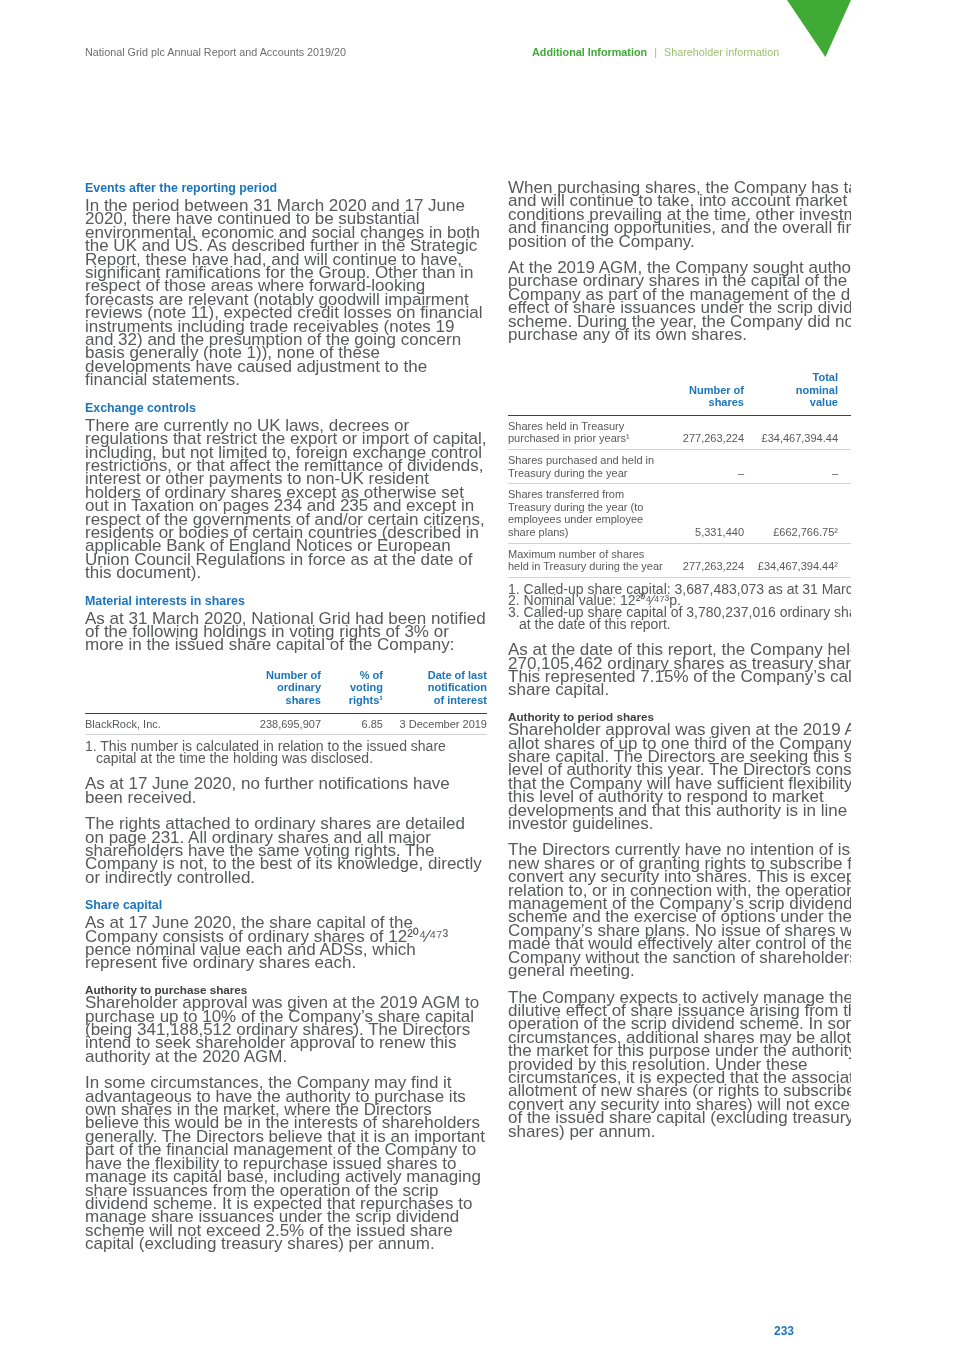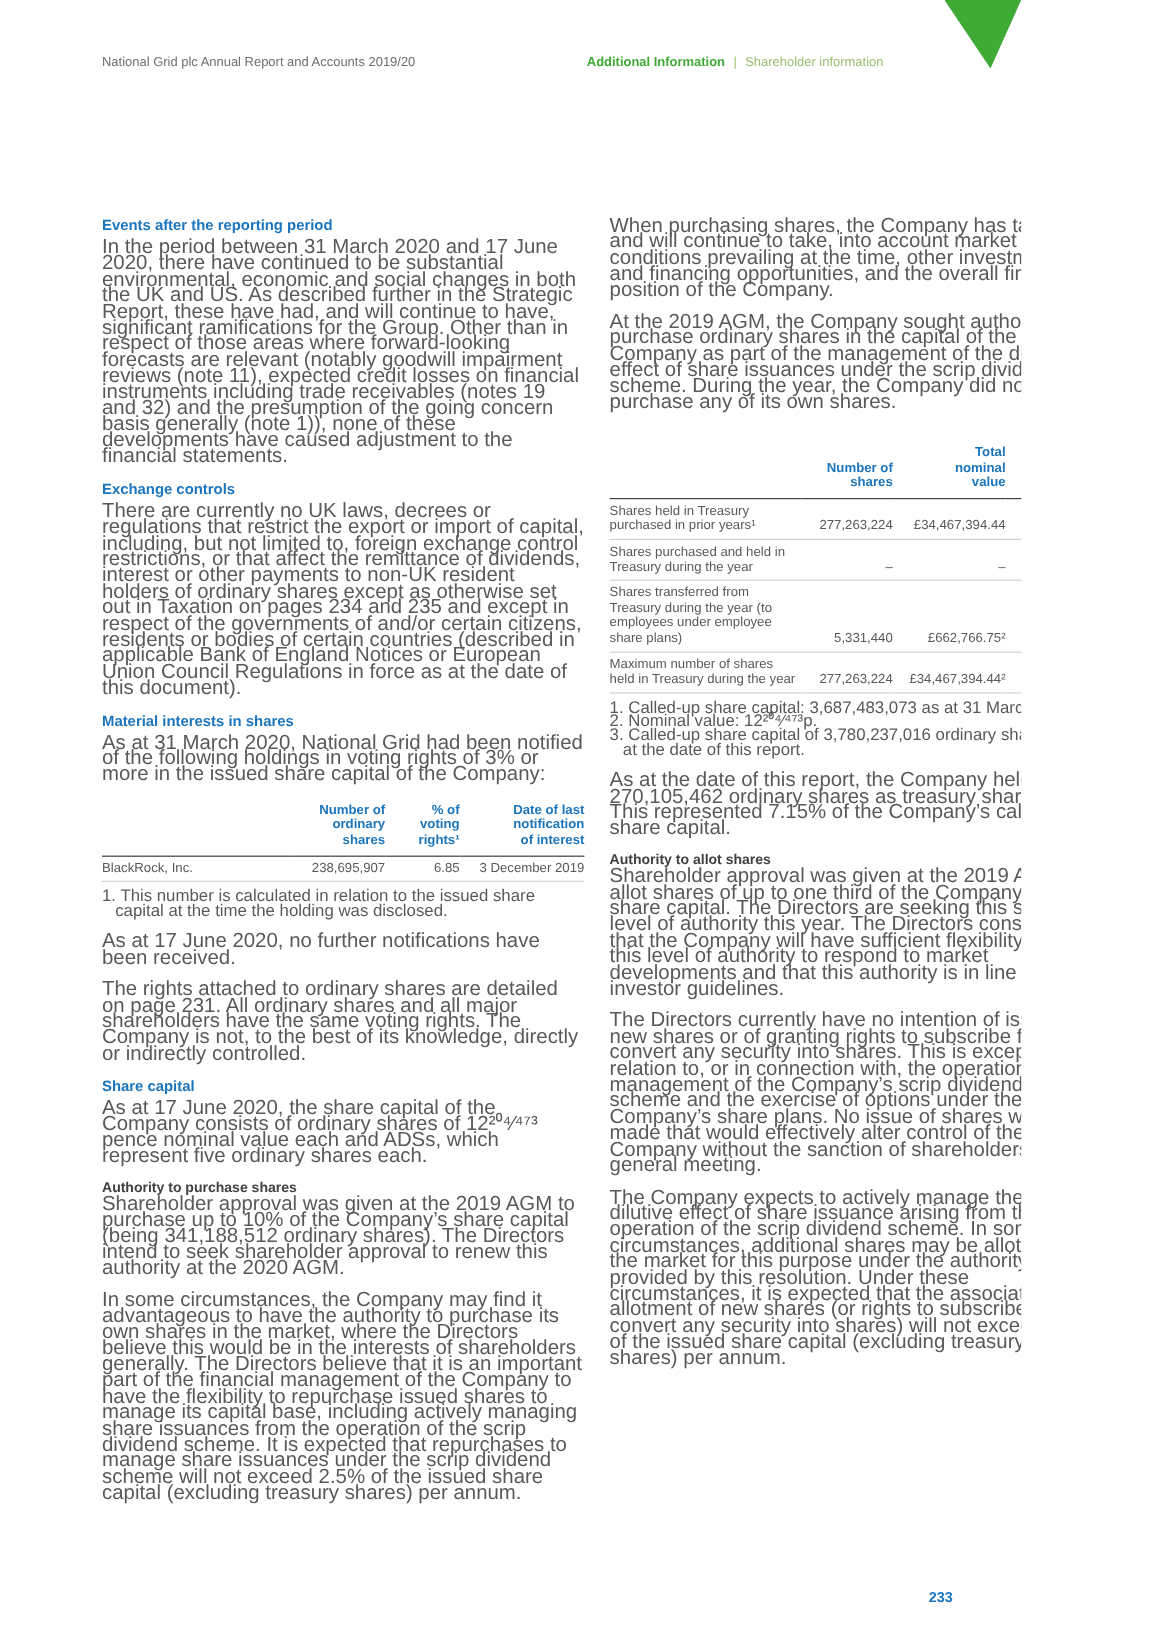--- a/index.html
+++ b/index.html
@@ -1,20 +1,20 @@
 <!DOCTYPE html>
 <html style="--heading-blue: #1b75bc; --accent-green: #3faa35; --subsection-green: #9cbe71; --body-gray: #58595b; --rule-dark: #414042; --rule-light: #d1d3d4;"><head>
 <meta charset="utf-8">
 <style>
   html,body{margin:0;padding:0;background:#ffffff;}
   .page{position:relative;width:851px;height:1365px;background:#fff;font-family:"Liberation Sans",sans-serif;color:var(--body-gray,#58595b);overflow:hidden;}
   .corner-triangle{position:absolute;top:0;right:0;width:64px;height:57px;background:var(--accent-green,#3faa35);clip-path:polygon(0 0,100% 0,60% 100%);}
   .page-header{position:absolute;top:46px;left:85px;width:822px;font-size:10.8px;line-height:12px;}
   .report-title{position:absolute;left:0;top:0;color:#6d6e71;}
-  .section-crumb{position:absolute;left:404px;top:0;white-space:nowrap;}
+  .section-crumb{position:absolute;left:447px;top:0;white-space:nowrap;}
   .crumb-section{color:var(--accent-green,#3faa35);font-weight:bold;}
   .crumb-sep{color:var(--subsection-green,#9cbe71);margin:0 4px;}
   .crumb-sub{color:var(--subsection-green,#9cbe71);}
   .col{position:absolute;top:181px;}
   .col-left{left:85px;width:402px;}
   .col-right{left:508px;width:398px;}
   .h-blue{font-size:12.4px;line-height:14px;font-weight:bold;color:var(--heading-blue,#1b75bc);margin:14px 0 4px;}
   .h-blue.first{margin-top:0;}
   .h-black{font-size:11.7px;line-height:13.4px;font-weight:bold;color:#414042;margin:13px 0 0;}
   p.body{font-size:17px;line-height:13.4px;margin:0 0 13px;}
@@ -154,21 +154,21 @@
       </tbody>
     </table>
     <div class="fn-block">
       <div class="footnote">1. Called-up share capital: 3,687,483,073 as at 31 March 2019.</div>
       <div class="footnote">2. Nominal value: 12²⁰⁴⁄⁴⁷³p.</div>
       <div class="footnote">3. Called-up share capital of 3,780,237,016 ordinary shares as at the date of this report.</div>
     </div>
 
     <p class="body">As at the date of this report, the Company held 270,105,462 ordinary shares as treasury shares. This represented 7.15% of the Company’s called-up share capital.</p>
 
-    <h3 class="h-black">Authority to allot shares</h3>
+    <h3 class="h-black">Authority to period shares</h3>
     <p class="body">Shareholder approval was given at the 2019 AGM to allot shares of up to one third of the Company’s share capital. The Directors are seeking this same level of authority this year. The Directors consider that the Company will have sufficient flexibility with this level of authority to respond to market developments and that this authority is in line with investor guidelines.</p>
     <p class="body">The Directors currently have no intention of issuing new shares or of granting rights to subscribe for or convert any security into shares. This is except in relation to, or in connection with, the operation and management of the Company’s scrip dividend scheme and the exercise of options under the Company’s share plans. No issue of shares will be made that would effectively alter control of the Company without the sanction of shareholders in a general meeting.</p>
     <p class="body">The Company expects to actively manage the dilutive effect of share issuance arising from the operation of the scrip dividend scheme. In some circumstances, additional shares may be allotted to the market for this purpose under the authority provided by this resolution. Under these circumstances, it is expected that the associated allotment of new shares (or rights to subscribe for or convert any security into shares) will not exceed 1% of the issued share capital (excluding treasury shares) per annum.</p>
 
   </div>
 
   <div class="page-number">233</div>
 
 </div>
 

